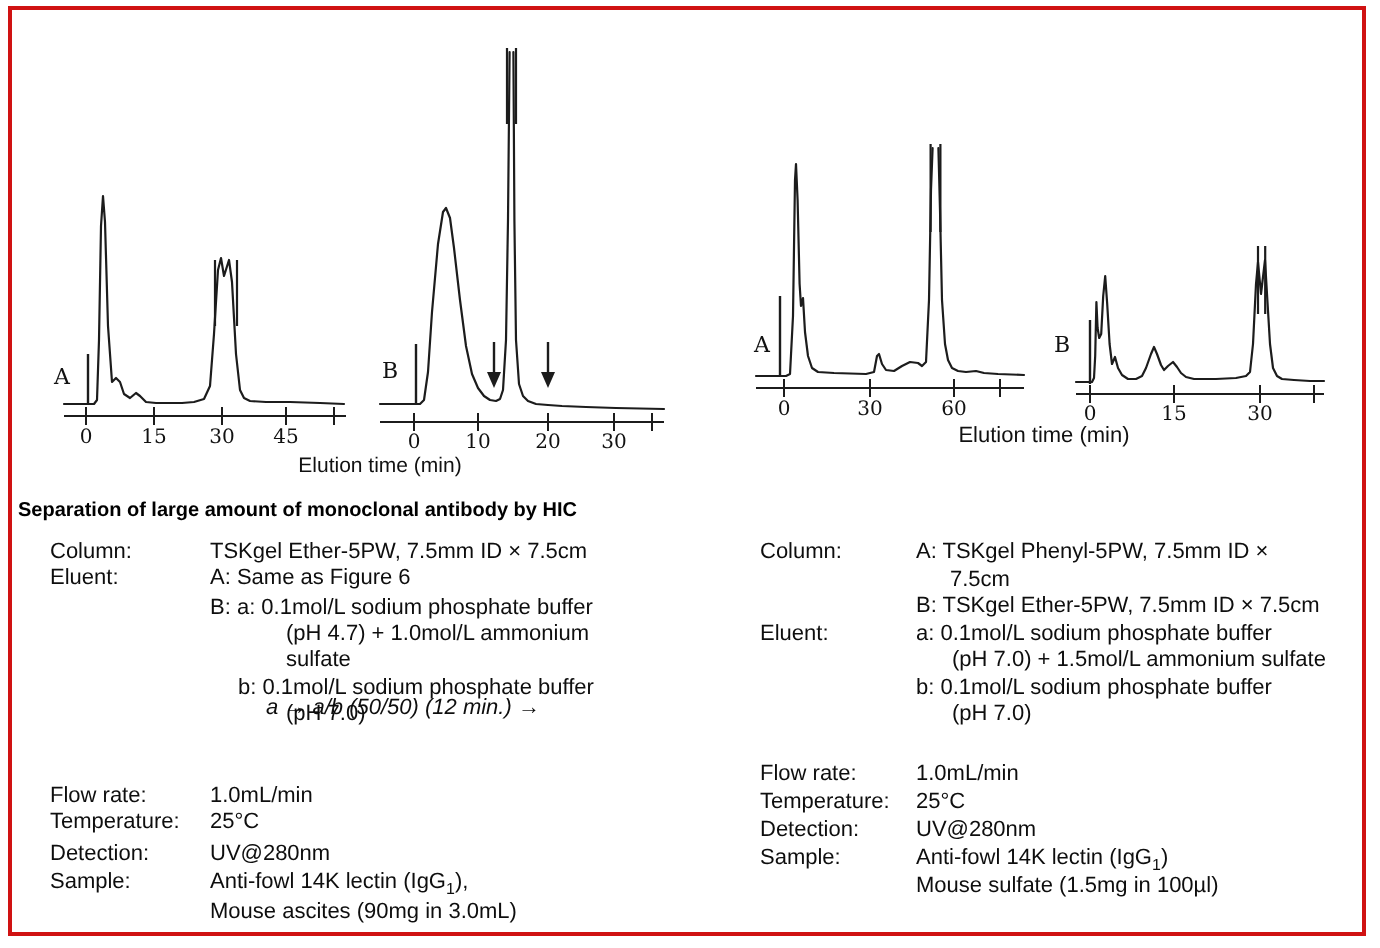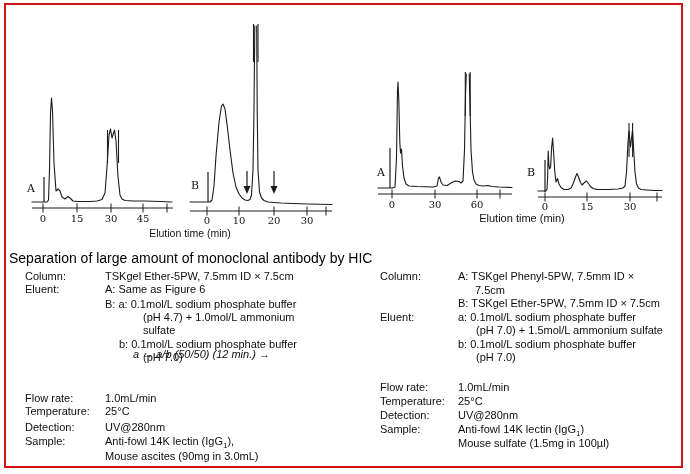--- a/index.html
+++ b/index.html
@@ -13,21 +13,21 @@
   .axis{fill:none;stroke:#1c1c1c;stroke-width:1.1;}
   .ticks{fill:none;stroke:#1c1c1c;stroke-width:1;}
   .cut{fill:none;stroke:#1c1c1c;stroke-width:1.1;}
   .inj{fill:none;stroke:#1c1c1c;stroke-width:1.2;}
   .arrowline{fill:none;stroke:#1c1c1c;stroke-width:1.2;}
   .arrowhead{fill:#1c1c1c;}
   .ticklabel{font-family:"DejaVu Serif","Liberation Serif",serif;font-size:10px;fill:#111;}
   .panelletter{font-family:"DejaVu Serif","Liberation Serif",serif;font-size:11px;fill:#111;}
   .elution{position:absolute;font-size:10.5px;color:#111;text-align:center;white-space:nowrap;}
   .cap{position:absolute;font-size:11px;line-height:13px;white-space:nowrap;color:#0e0e0e;}
-  .cap-title{position:absolute;font-size:14px;font-weight:normal;white-space:nowrap;color:#000;}
+  .cap-title{position:absolute;font-size:10px;font-weight:bold;white-space:nowrap;color:#000;}
   .cap sub{font-size:8px;line-height:0;}
 </style>
 </head>
 <body>
 
 <div class="canvas">
   <div class="frame"></div>
 
   <div class="chart" style="left:25px;top:55px;">
     <svg width="155" height="175" viewBox="0 0 155 175">

